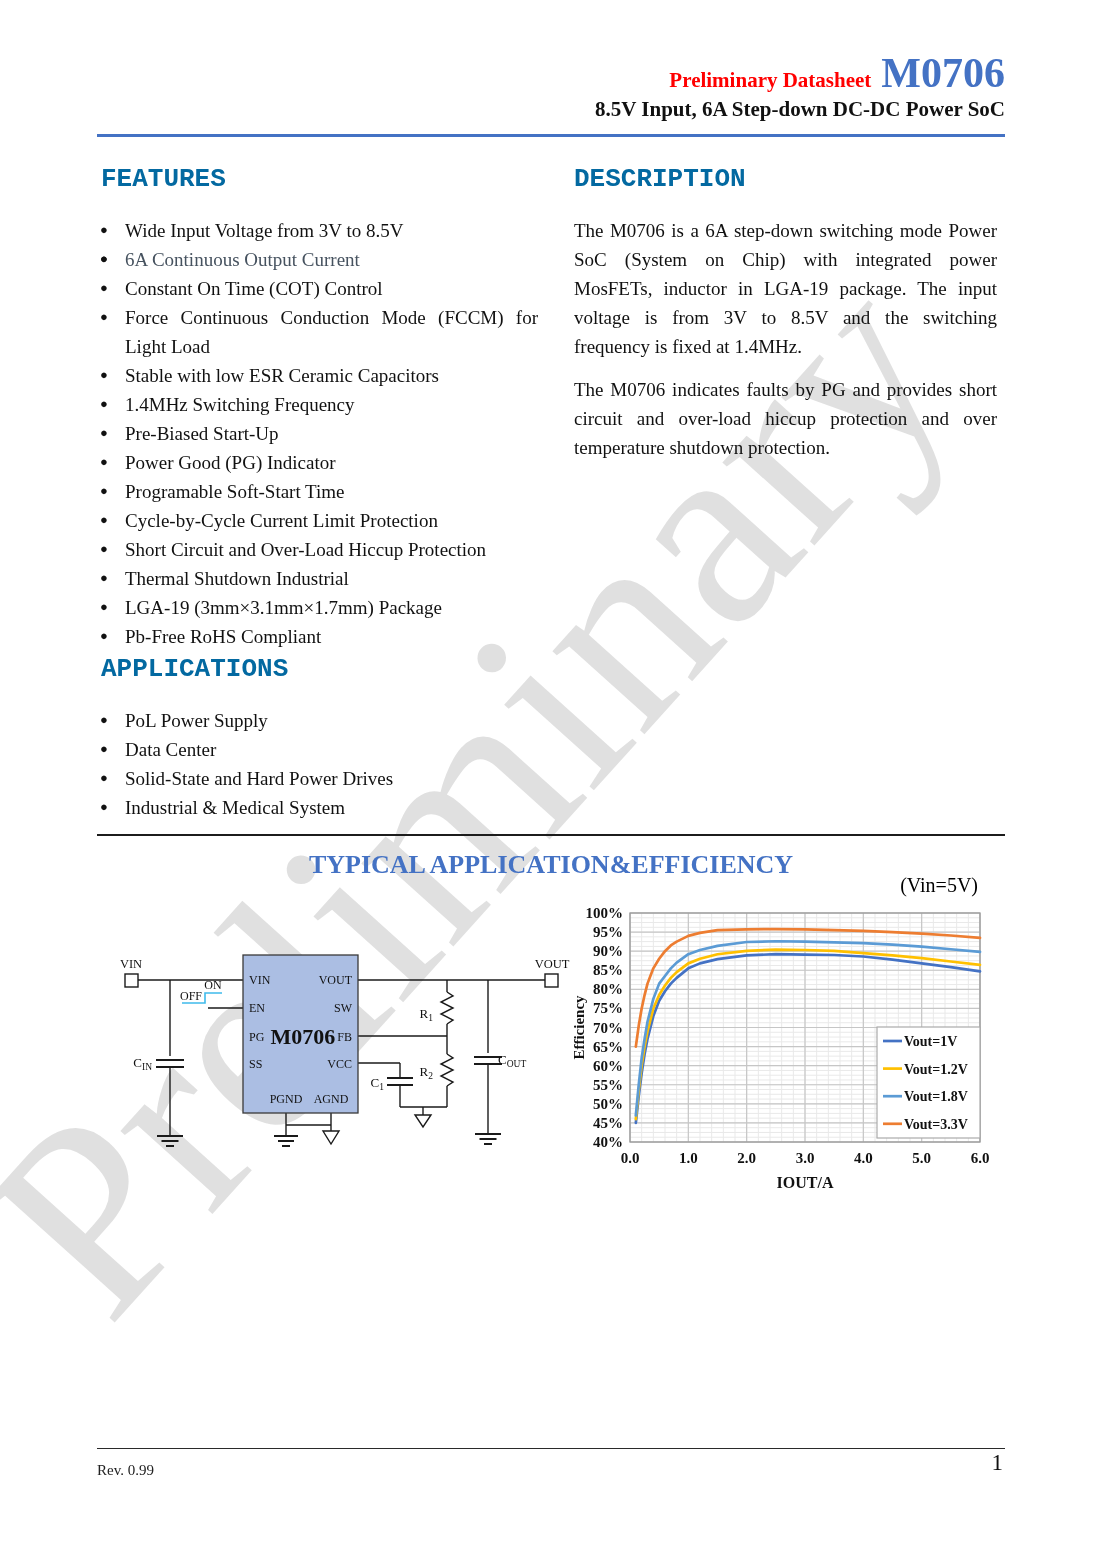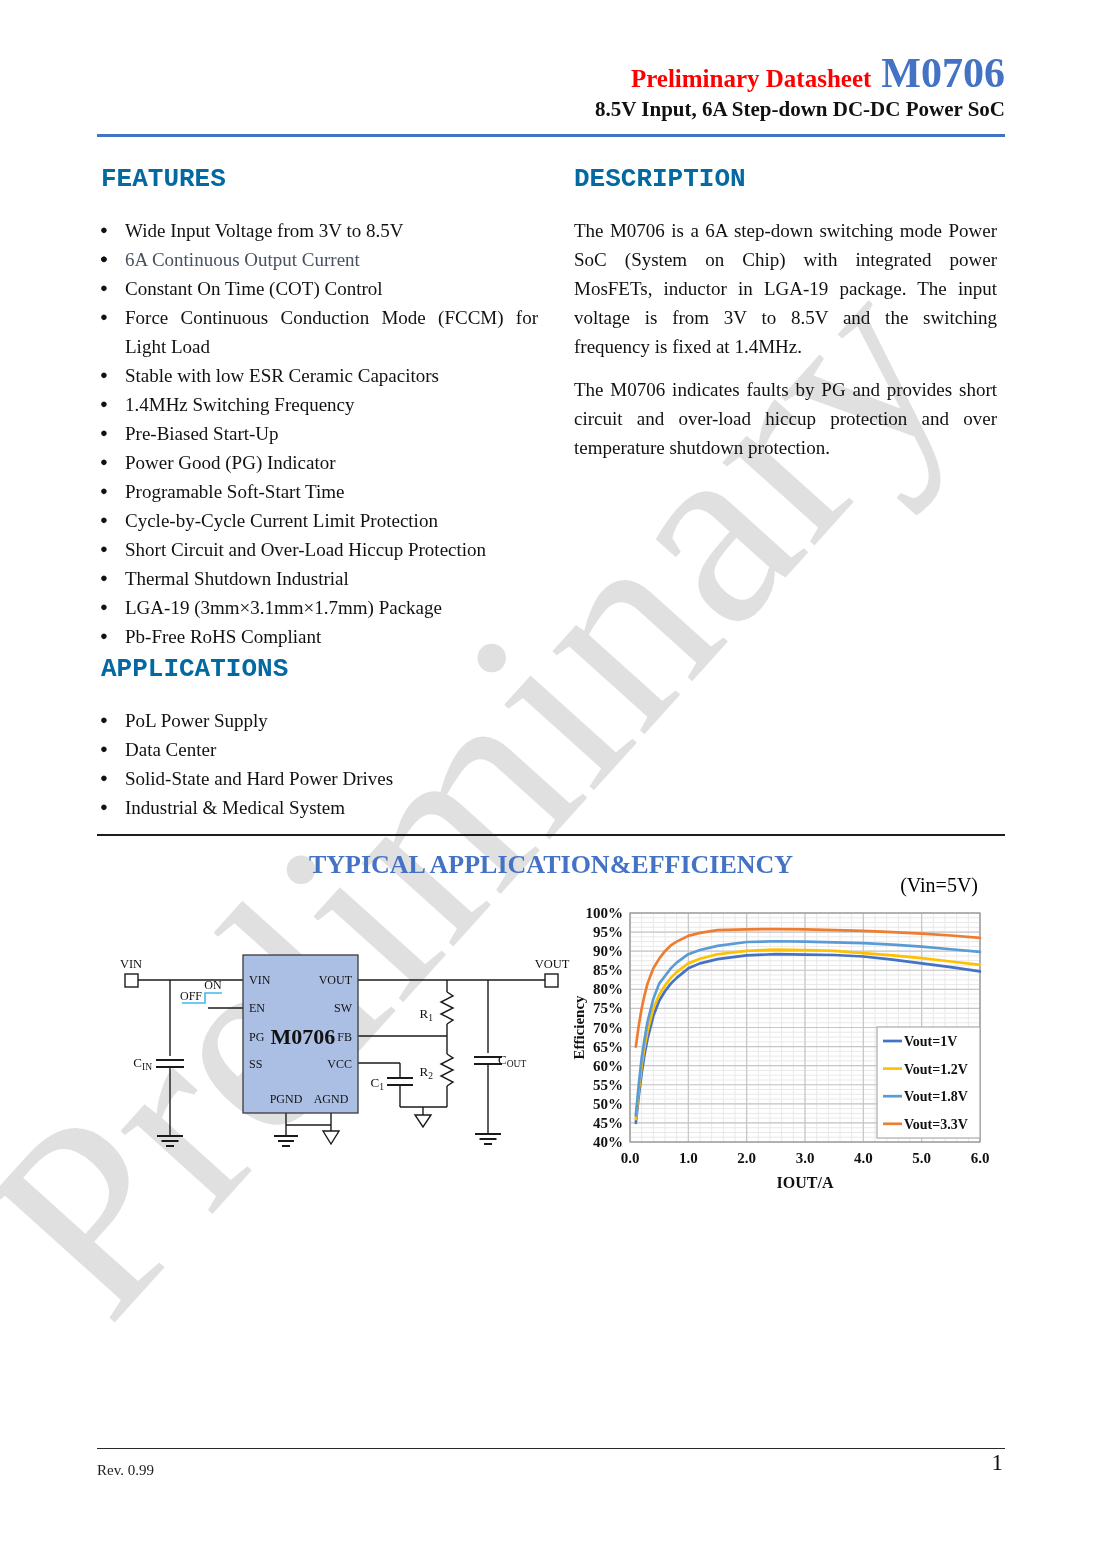--- a/index.html
+++ b/index.html
@@ -12,21 +12,21 @@
     position:absolute; left:-70px; top:1169px; z-index:0;
     font-size:270px; line-height:1.1; white-space:nowrap;
     color:#d9d9d9; opacity:.8;
     transform:rotate(-48deg); transform-origin:0 0;
     pointer-events:none;
   }
   .content{position:relative; z-index:1;}
   
   .header{padding:52px 97px 0;}
   .hdr-line1{display:flex; justify-content:flex-end; align-items:baseline; gap:10px;}
-  .hdr-pre{font-size:25px; font-weight:bold; color:#ff0000;}
+  .hdr-pre{font-size:21px; font-weight:bold; color:#ff0000;}
   .hdr-part{font-size:42px; font-weight:bold; color:#4472C4; line-height:1;}
   .hdr-sub{font-size:21px; font-weight:bold; text-align:right; line-height:30px;}
   .blue-rule{height:3px; background:#4472C4; margin-top:10px;}
   
   .columns{display:flex; gap:32px; padding:0 97px; margin-top:24px;}
   .col-left{width:441px; flex:none;}
   .col-right{width:431px; flex:none;}
   h2.section{font-size:26px; line-height:28px; margin:4px; color:#0369a1; font-weight:bold;font-family:Liberation Mono, monospace;}
   ul.blist{list-style:none; margin:23px 0 0; padding:0;}
   ul.blist li{

